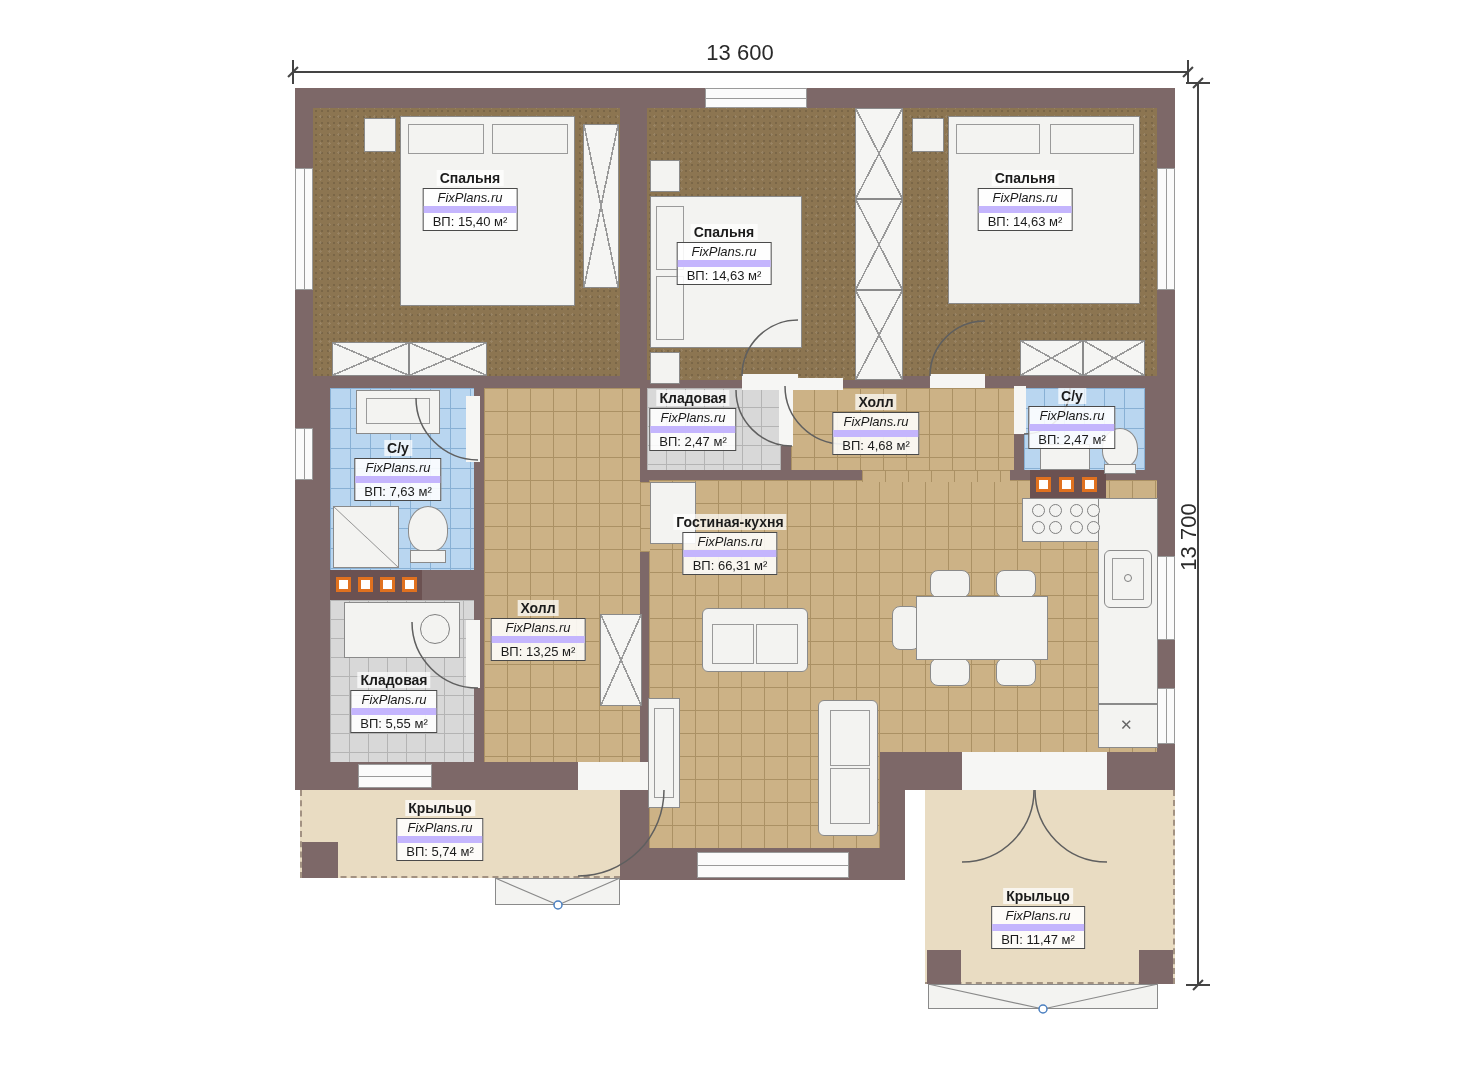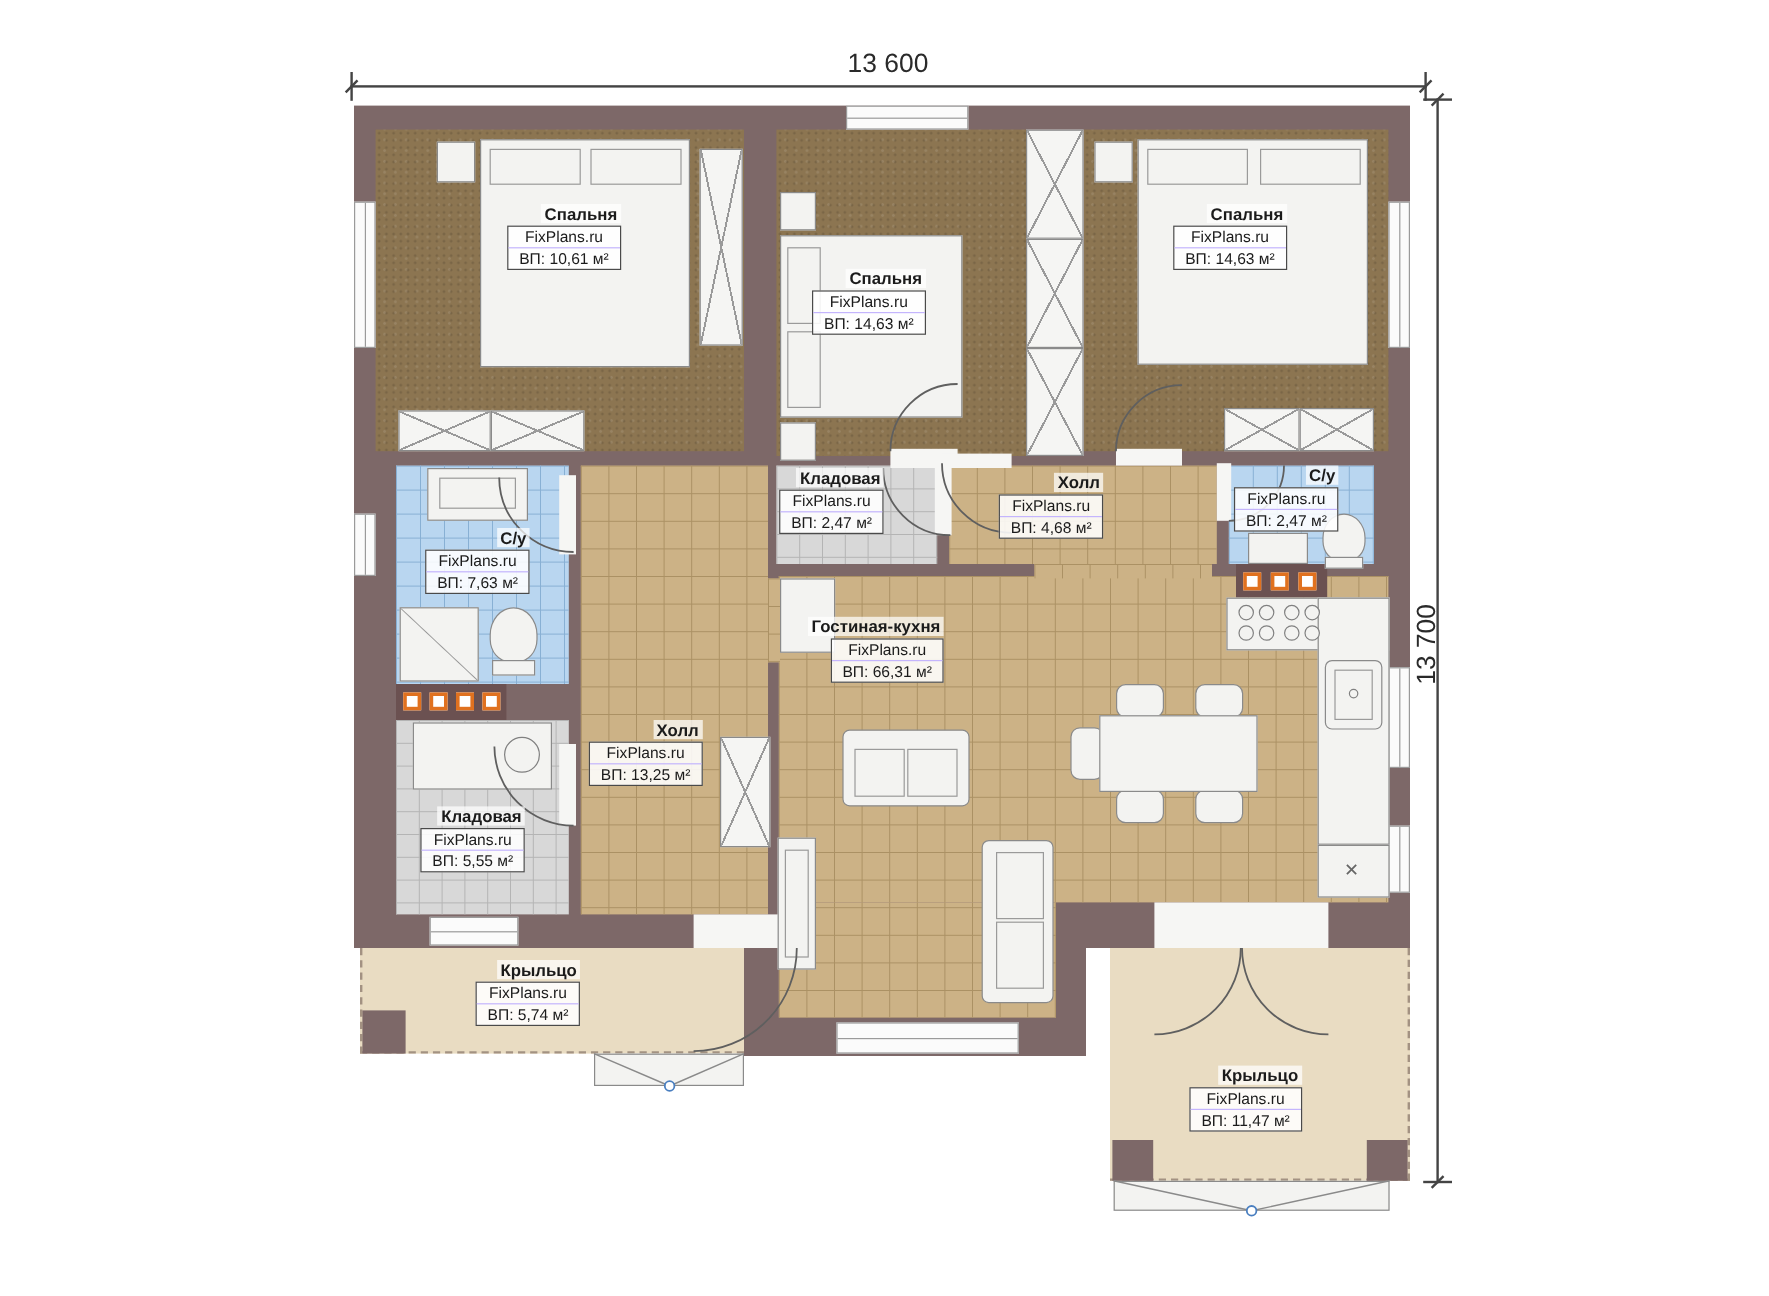--- a/index.html
+++ b/index.html
@@ -40,26 +40,26 @@
     background-image:linear-gradient(#9a9a9a,#9a9a9a);background-size:100% 1px;
     background-position:center;background-repeat:no-repeat;}
   .win-v{background:#fbfbfb;border:1px solid #9a9a9a;
     background-image:linear-gradient(#9a9a9a,#9a9a9a);background-size:1px 100%;
     background-position:center;background-repeat:no-repeat;}
   .gap{background:#f6f6f4;}
   .circle{border:1px solid #808080;border-radius:50%;background:#f3f3f1;}
   .vent{background:#ffffff;border:3px solid #e0711f;}
   
   .room-label{position:absolute;transform:translateX(-50%);display:flex;
-    flex-direction:column;align-items:flex-end;z-index:40;white-space:nowrap;}
+    flex-direction:column;align-items:center;z-index:40;white-space:nowrap;}
   .room-name{font-weight:bold;font-size:14px;color:#1b1b1b;
     background:rgba(255,255,255,.72);padding:0 3px;margin-bottom:2px;}
   .label-box{border:1px solid #4a4a4a;background:rgba(255,255,255,.88);
     font-size:13px;color:#1b1b1b;text-align:center;}
-  .label-box .brand{padding:1px 9px;border-bottom:1px solid #c4b5fd;}
+  .label-box .brand{padding:1px 9px;border-bottom:7px solid #c4b5fd;font-style:italic;}
   .label-box .area{padding:1px 9px;}
   
   .dim-line{background:#444;}
   .dim-text{position:absolute;font-size:22px;color:#2a2a2a;z-index:50;}
   .slash{position:absolute;width:2px;height:14px;background:#444;transform:rotate(45deg);}
   svg.overlay{position:absolute;left:0;top:0;z-index:35;pointer-events:none;}
   .kx{position:absolute;color:#666;font-size:15px;z-index:20;}
 </style>
 </head>
 <body>
@@ -225,21 +225,21 @@
       <path d="M 1043 1009 L 928 984 M 1043 1009 L 1158 984"></path>
     </g>
     <circle cx="558" cy="905" r="4" fill="#ffffff" stroke="#4a7fc0" stroke-width="1.5"></circle>
     <circle cx="1043" cy="1009" r="4" fill="#ffffff" stroke="#4a7fc0" stroke-width="1.5"></circle>
   </svg>
 
   <div class="room-label" style="left:470px;top:170px;">
     <div class="room-name">Спальня</div>
     <div class="label-box">
         <div class="brand">FixPlans.ru</div>
-        <div class="area">ВП: 10,61 м²</div>
+        <div class="area">ВП: 15,40 м²</div>
       </div>
   </div>
   <div class="room-label" style="left:724px;top:224px;">
     <div class="room-name">Спальня</div>
     <div class="label-box">
         <div class="brand">FixPlans.ru</div>
         <div class="area">ВП: 14,63 м²</div>
       </div>
   </div>
   <div class="room-label" style="left:1025px;top:170px;">

